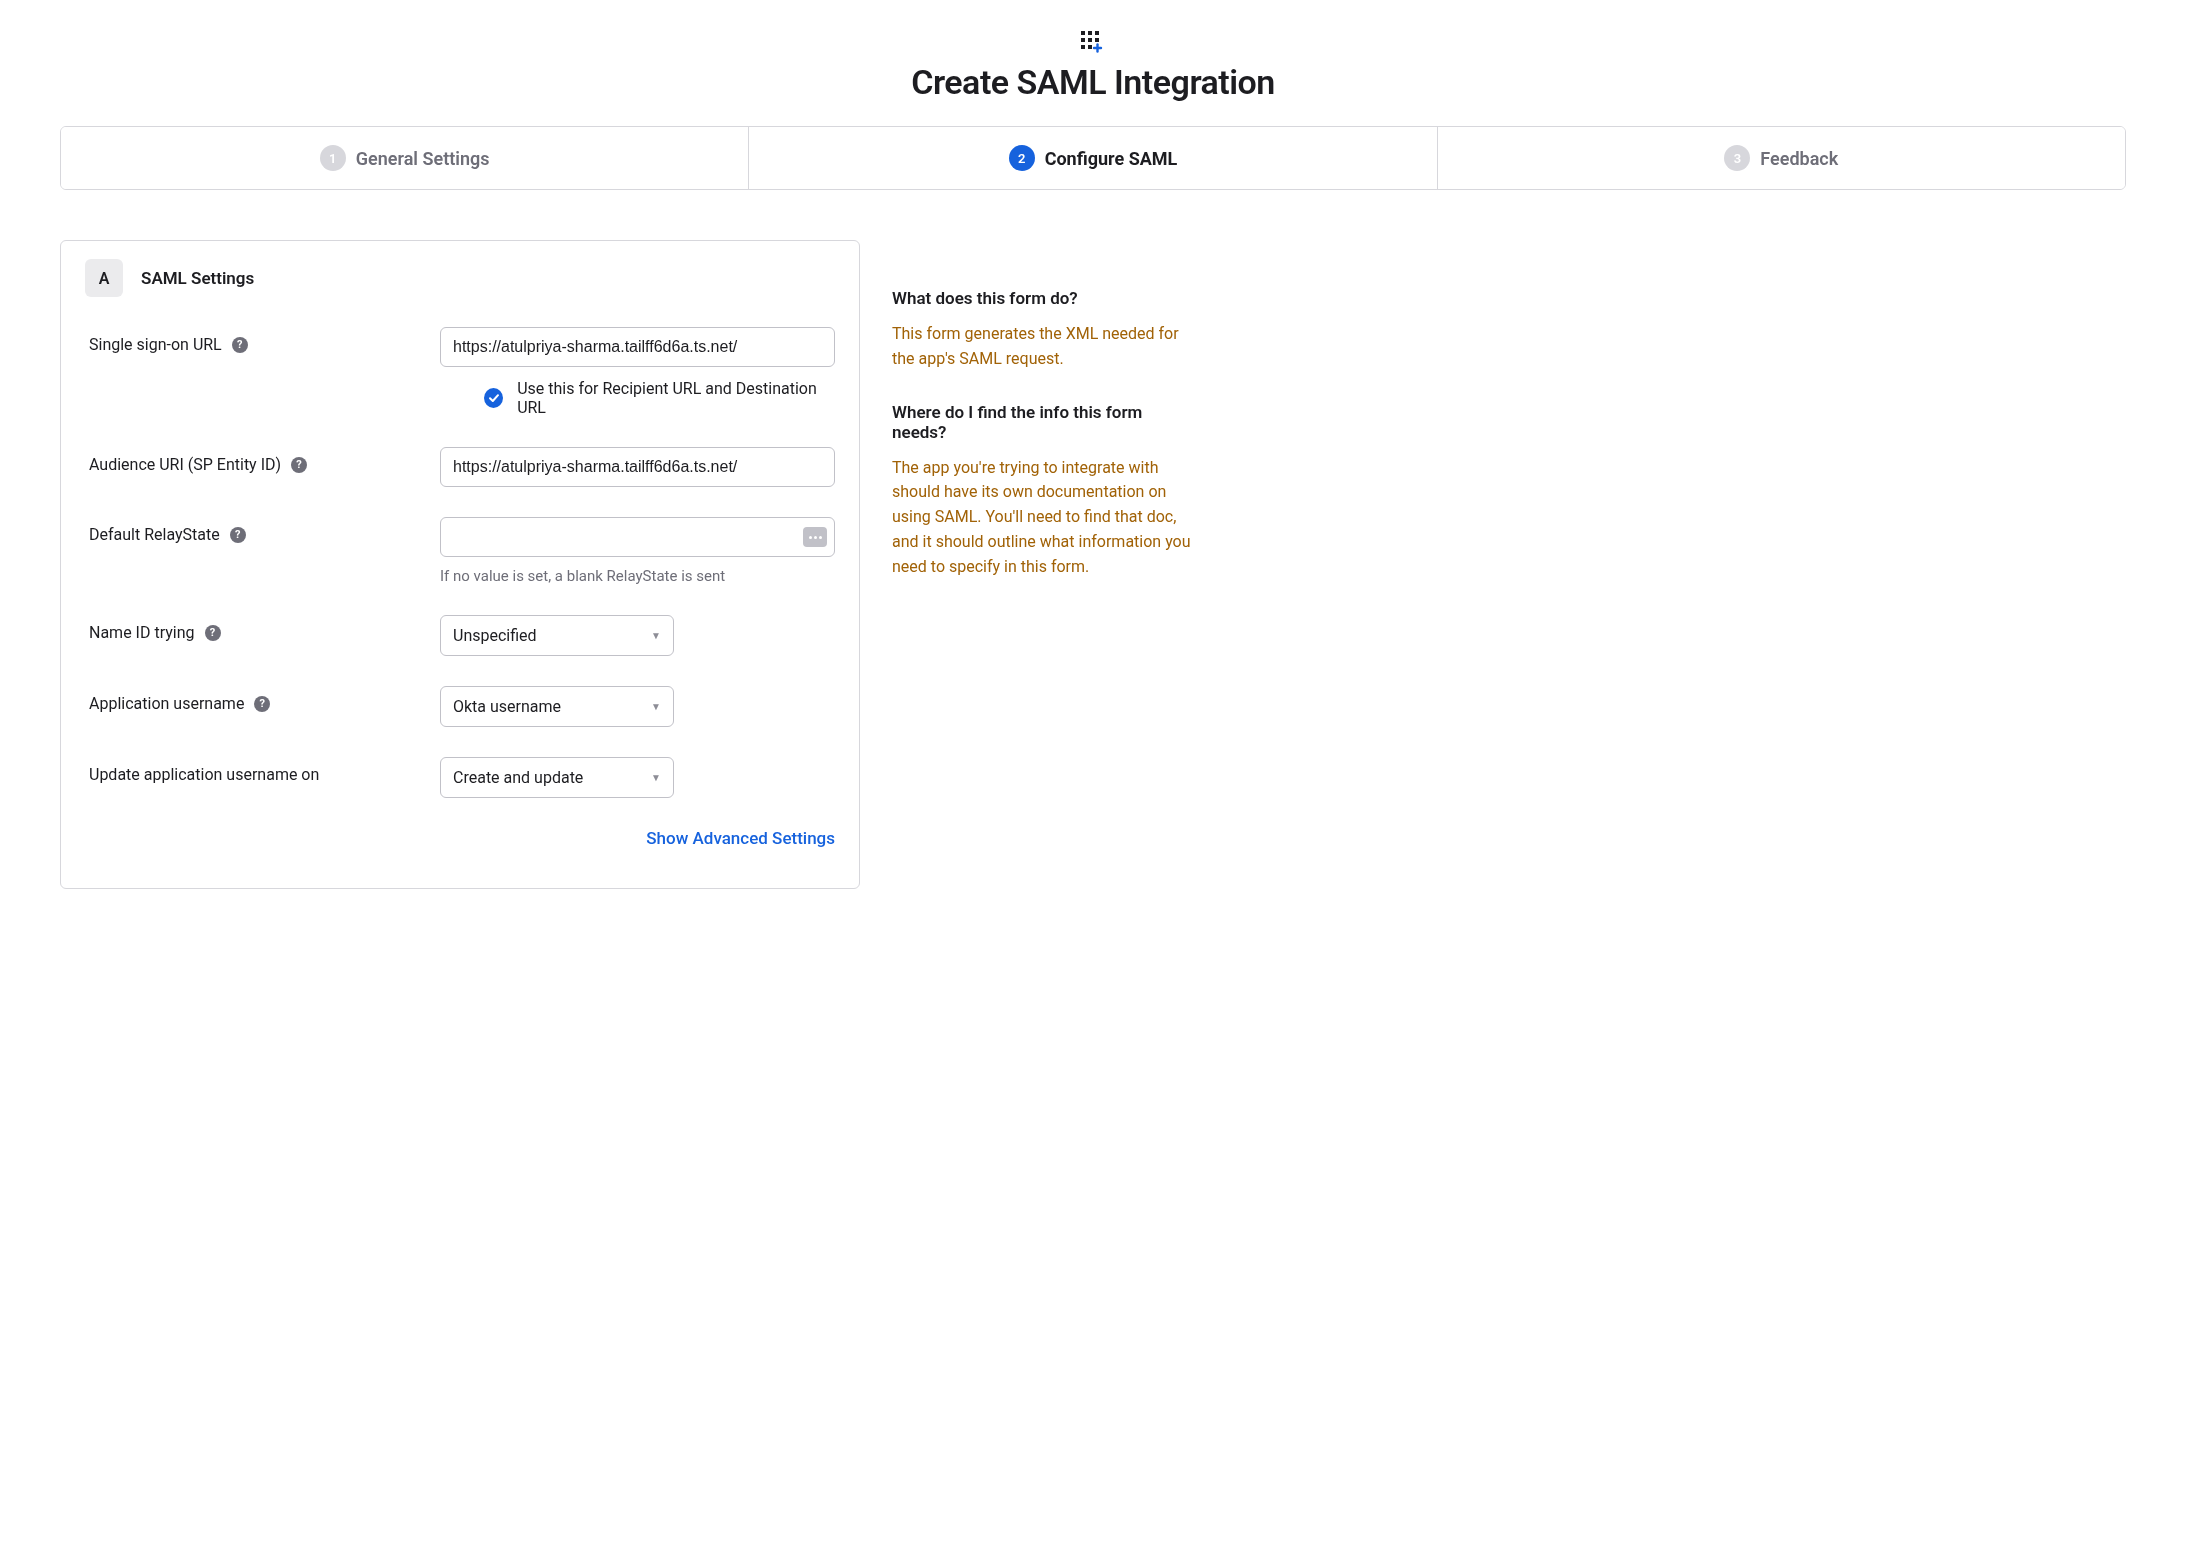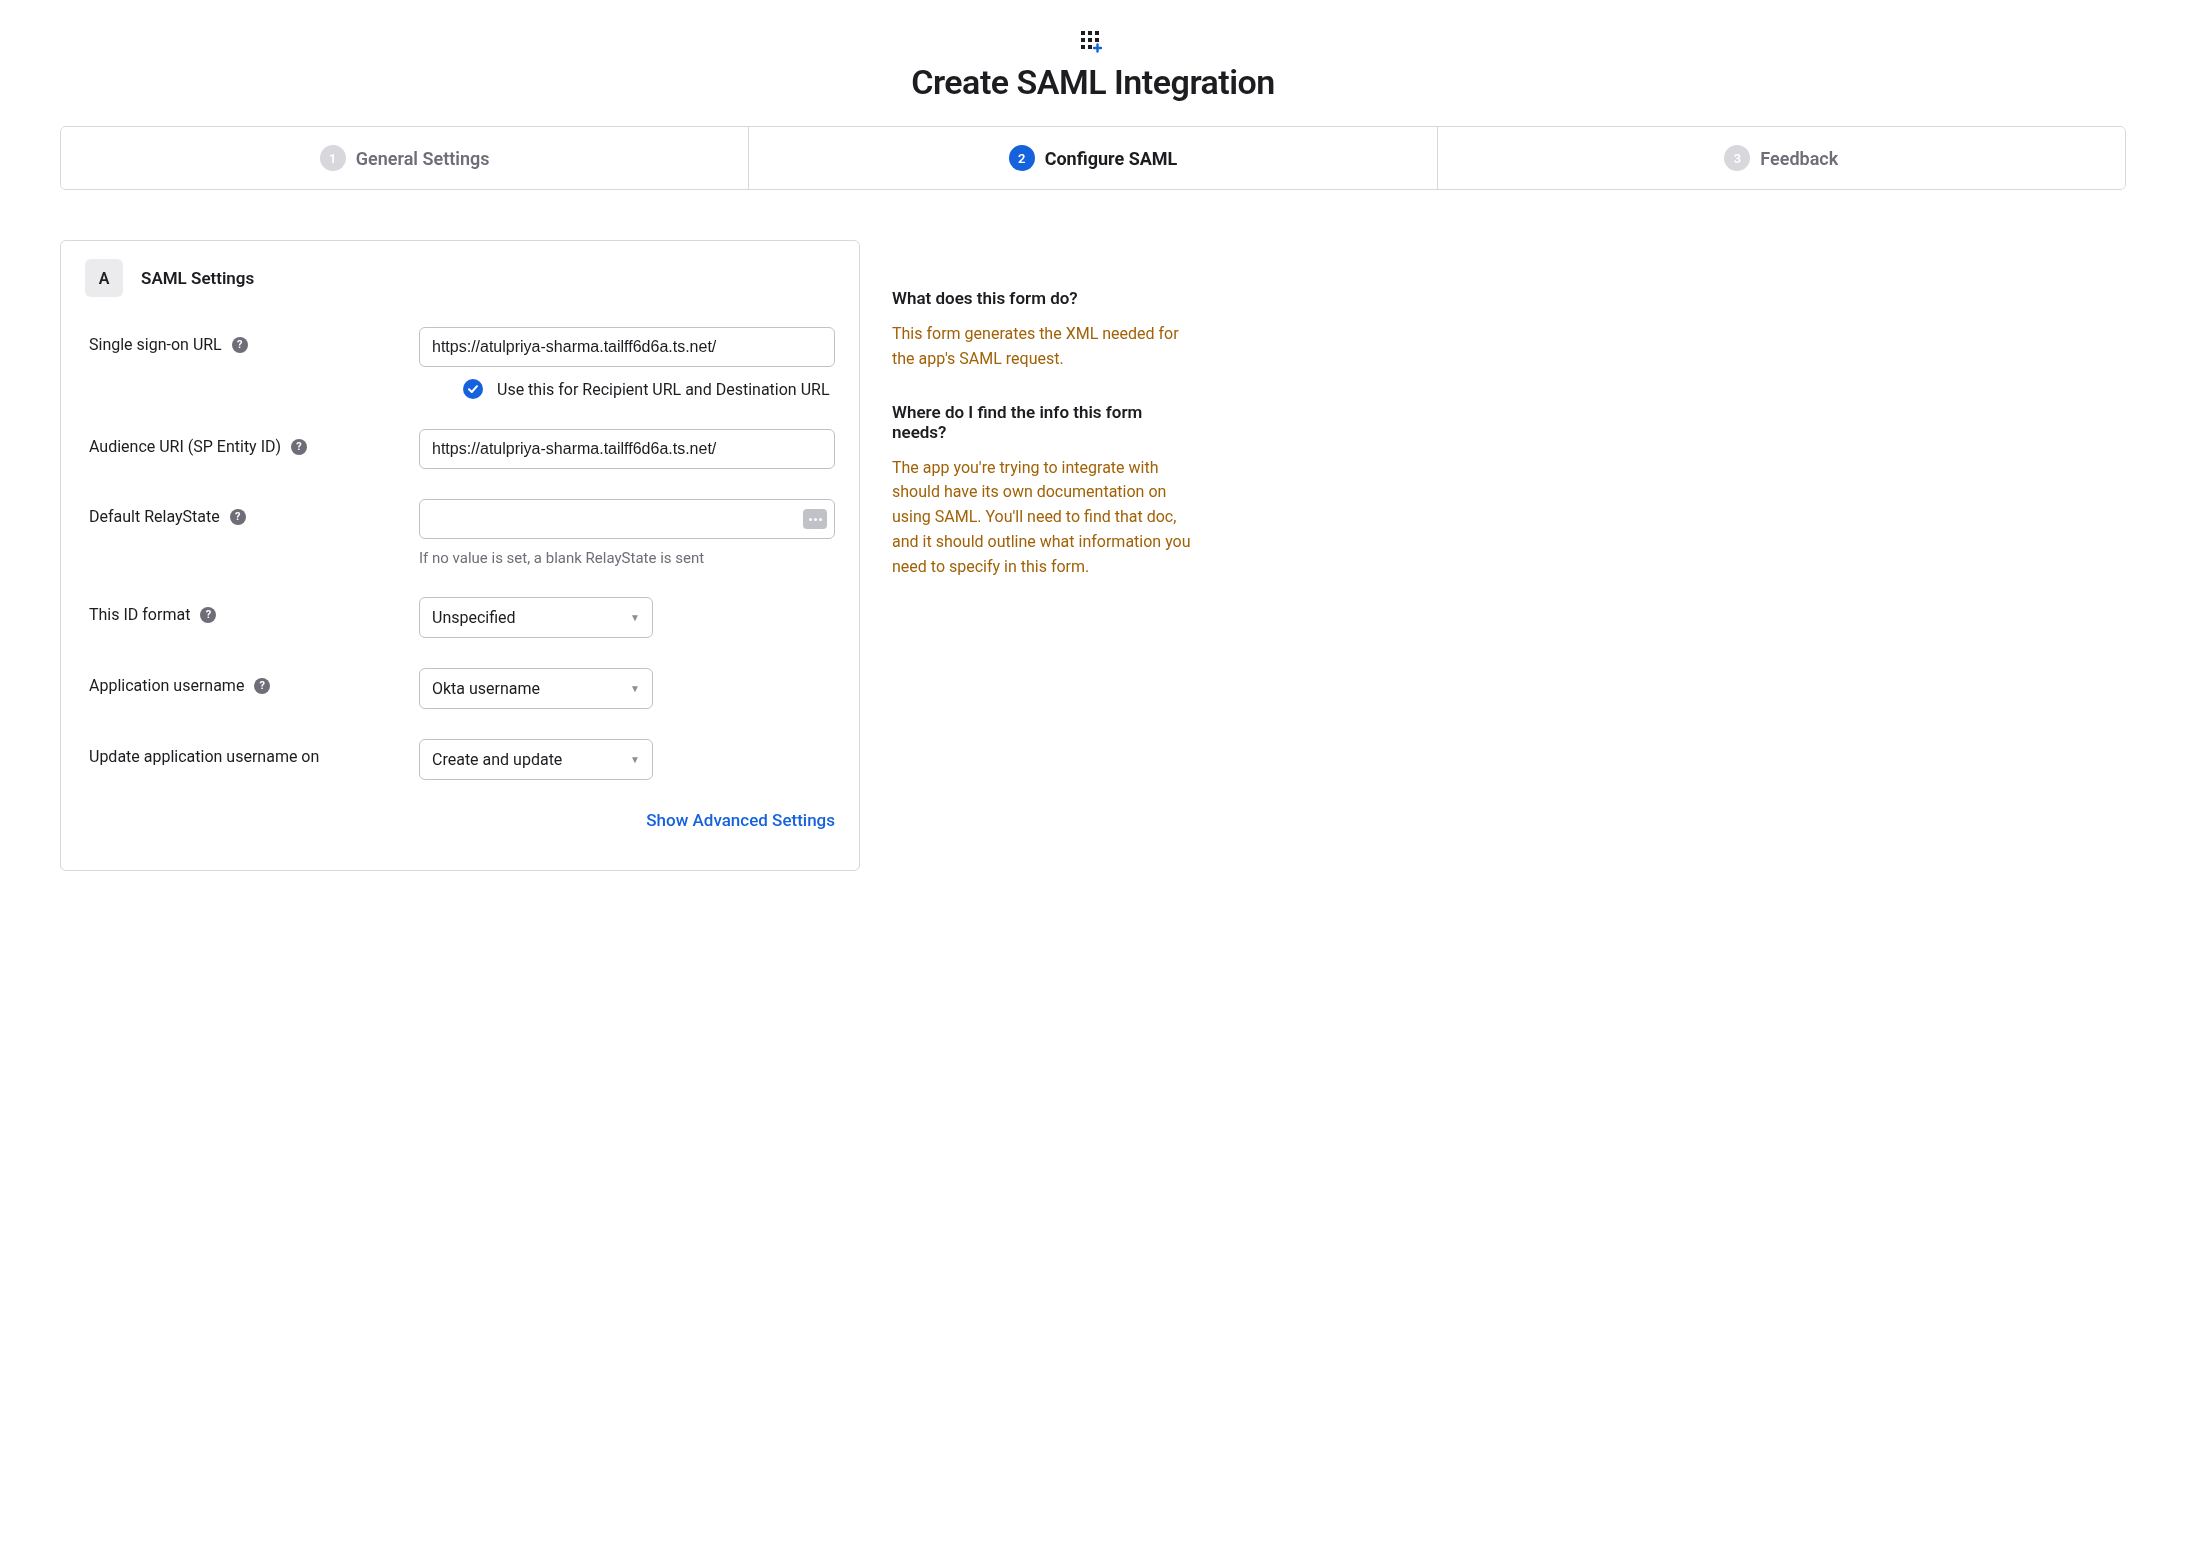--- a/index.html
+++ b/index.html
@@ -71,21 +71,21 @@
     padding-top: 8px; padding-left: 4px;
     font-size: 16px; color: #1d1d21;
   }
   .help-icon {
     width: 16px; height: 16px; border-radius: 50%;
     background: #6e6e78; color: #fff;
     display: inline-flex; align-items: center; justify-content: center;
     font-size: 11px; font-weight: 700;
     cursor: help;
   }
-  .form-input-col { flex: 1; }
+  .form-input-col { flex: 1; margin-left: 21px; }
 
   input[type=text].text-input {
     width: 100%; max-width: 440px;
     border: 1px solid #c1c1c8; border-radius: 6px;
     padding: 10px 12px; font-size: 16px; color: #1d1d21;
     outline: none;
   }
   .relay-wrap { position: relative; width: 100%; max-width: 440px; }
   .ellipsis-chip {
     position: absolute; top: 50%; right: 8px; transform: translateY(-50%);
@@ -217,21 +217,21 @@
               <span></span>
               <span></span>
             </span>
         </div>
         <div class="hint">If no value is set, a blank RelayState is sent</div>
       </div>
     </div>
 
     <div class="form-row">
       <div class="form-label-col">
-        <span>This ID format</span>
+        <span>Name ID trying</span>
         <span class="help-icon">?</span>
       </div>
       <div class="form-input-col">
         <div class="select">
           <span>Unspecified</span>
           <span class="caret">▼</span>
         </div>
       </div>
     </div>
 

